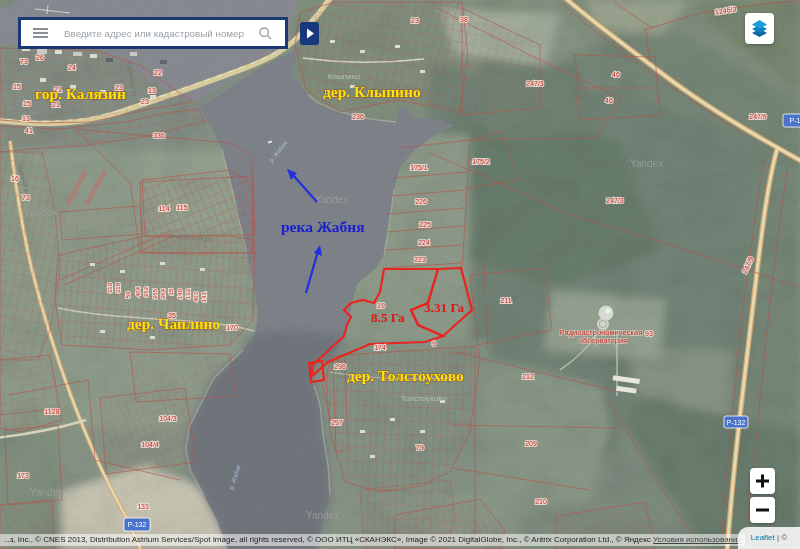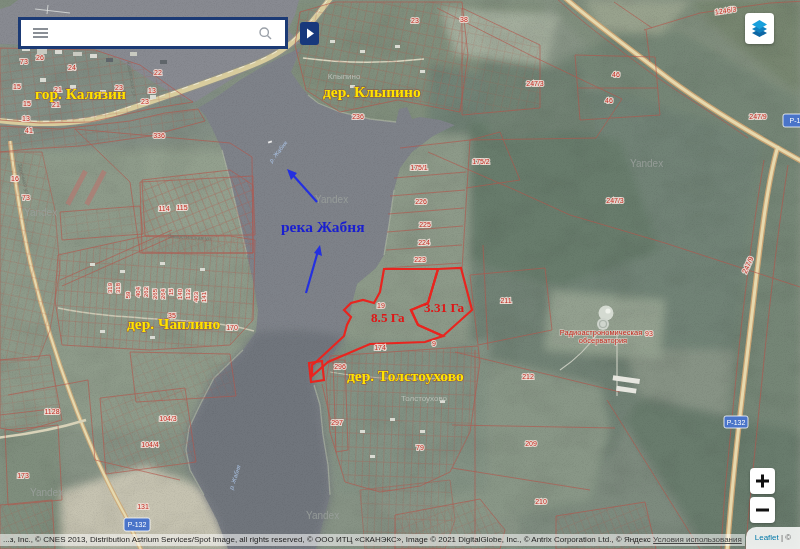--- a/index.html
+++ b/index.html
@@ -411,20 +411,21 @@
 </svg>
 
 <div class="ui" style="left:18px;top:17px;width:264px;height:26px;background:#fff;border:3px solid #1b3a75;display:flex;align-items:center;">
 
   <div style="margin-left:12px;width:15px;">
     <div style="height:2px;background:#8a8f96;margin:2px 0;"></div>
     <div style="height:2px;background:#8a8f96;margin:2px 0;"></div>
     <div style="height:2px;background:#8a8f96;margin:2px 0;"></div>
   </div>
 
+  <div style="margin-left:16px;font-size:9.8px;color:#98a0a8;letter-spacing:0;white-space:nowrap;">Введите адрес или кадастровый номер</div>
 
   <svg style="position:absolute;right:13px;top:7px;" width="13" height="13" viewBox="0 0 13 13">
     <circle cx="5.2" cy="5.2" r="4.2" fill="none" stroke="#9aa0a8" stroke-width="1.4"></circle>
     <line x1="8.4" y1="8.4" x2="12" y2="12" stroke="#9aa0a8" stroke-width="1.4"></line>
   </svg>
 </div>
 
 <div class="ui" style="left:300px;top:22px;width:19px;height:23px;background:#17387c;border-radius:3px;">
   <svg width="19" height="23" viewBox="0 0 19 23">
         <polygon points="7,6.5 7,16.5 14,11.5" fill="#fff"></polygon>
@@ -444,14 +445,14 @@
         <path d="M12.5,6.5V19.5M6,13H19" stroke="#111" stroke-width="3"></path>
       </svg></div>
 
 <div class="ui" style="left:750px;top:497px;width:25px;height:26px;background:#fff;border-radius:4px;box-shadow:0 1px 3px rgba(0,0,0,0.3);">
   <svg width="25" height="26" viewBox="0 0 25 26">
         <path d="M6,13H19" stroke="#111" stroke-width="3"></path>
       </svg></div>
 
 <div class="ui" style="left:0;bottom:3px;height:12px;background:rgba(255,255,255,0.55);padding:0 3px;font-size:8px;color:#222;white-space:nowrap;line-height:12px;">...з, Inc., © CNES 2013, Distribution Astrium Services/Spot Image, all rights reserved, © ООО ИТЦ «СКАНЭКС», Image © 2021 DigitalGlobe, Inc., © Antrix Corporation Ltd., © Яндекс <span style="text-decoration:underline;color:#444;">Условия использования</span></div>
 
-<div class="ui" style="right:0;bottom:0;width:54px;height:22px;background:rgba(255,255,255,0.85);border-top-left-radius:10px;font-size:8px;color:#555;text-align:center;line-height:22px;"><span style="color:#0078a8;">Leaflet</span> | ©</div>
+<div class="ui" style="right:0;bottom:0;width:62px;height:22px;background:rgba(255,255,255,0.85);border-top-left-radius:10px;font-size:8px;color:#555;text-align:center;line-height:22px;"><span style="color:#0078a8;">Leaflet</span> | ©</div>
 </div>
 
 </body></html>

